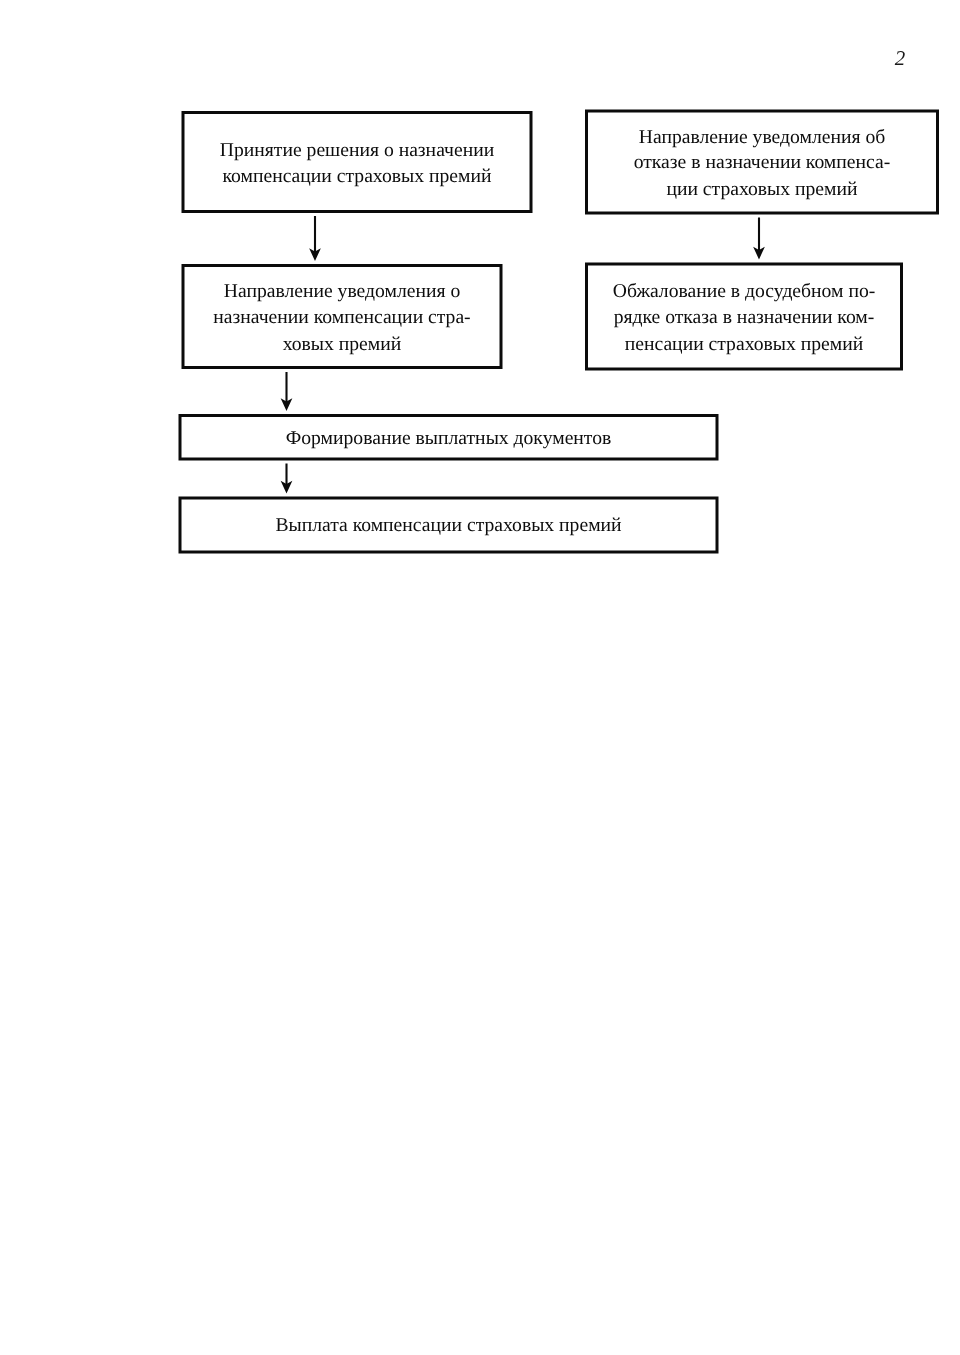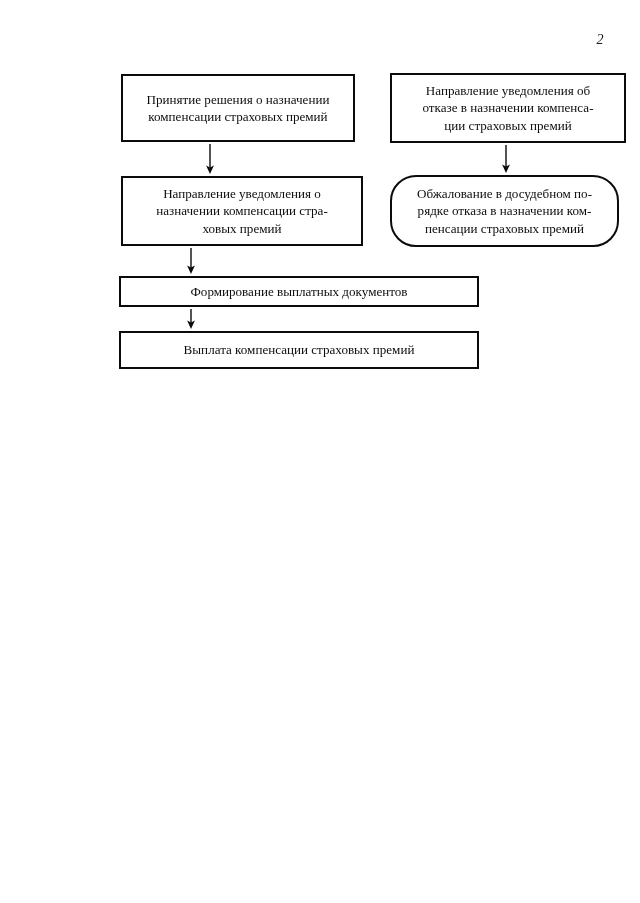--- a/index.html
+++ b/index.html
@@ -63,22 +63,22 @@
   }
   .node .node-text {
     display: block;
     white-space: pre-line;
     text-align: center;
   }
 
   
   #node-decision        { left: 109px; top: 74px;  width: 234px; height: 68px; }
   #node-refusal-notice  { left: 378px; top: 73px;  width: 236px; height: 70px; }
-  #node-award-notice    { left: 109px; top: 176px; width: 242px; height: 70px; }
-  #node-appeal          { left: 378px; top: 175px; width: 229px; height: 72px; border-radius: 26px; }
+  #node-award-notice    { left: 109px; top: 176px; width: 214px; height: 70px; }
+  #node-appeal          { left: 378px; top: 175px; width: 212px; height: 72px; }
   #node-payment-docs    { left: 107px; top: 276px; width: 360px; height: 31px; }
   #node-payout          { left: 107px; top: 331px; width: 360px; height: 38px; }
 
   
   .arrow {
     position: absolute;
     width: 14px;
     overflow: visible;
   }
   .arrow svg {

